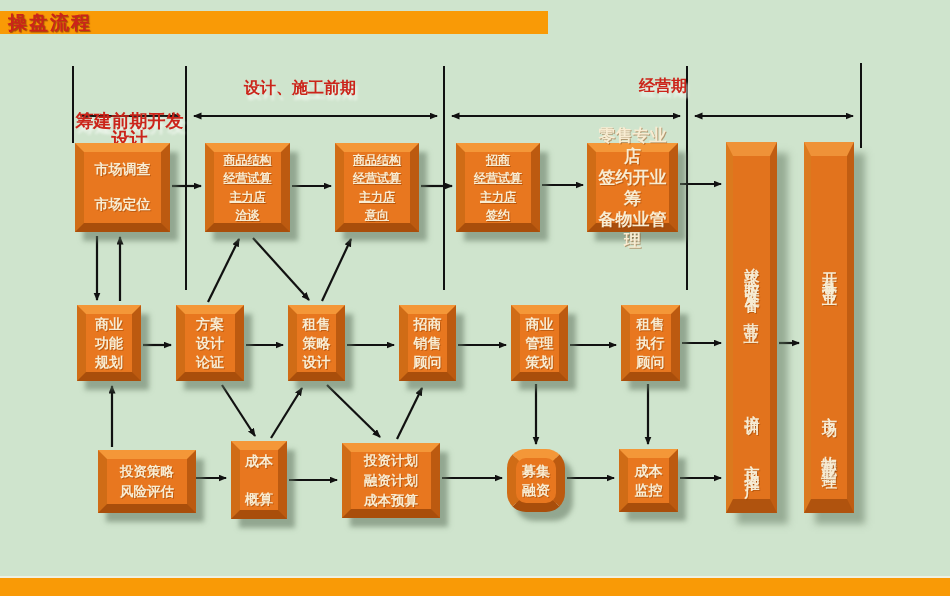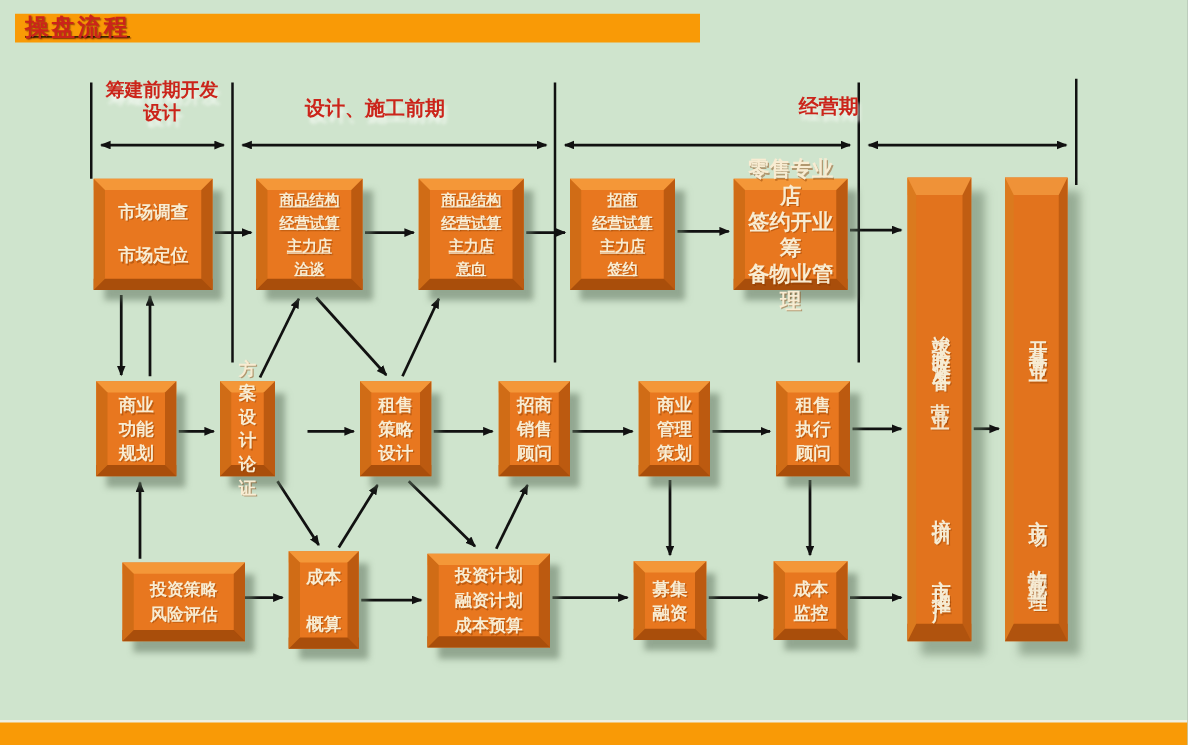--- a/index.html
+++ b/index.html
@@ -3,33 +3,33 @@
 <meta charset="utf-8">
 <style>
   :root{
     --bg:#cfe4cd; --bar:#f99a06; --boxfill:#e8771f; --boxtext:#f8ecd2;
     --label:#cb241a; --arrow:#111111;
   }
   html,body{margin:0;padding:0;}
   body{font-family:"Liberation Sans","DejaVu Sans",sans-serif;background:#888;}
   .canvas{position:relative;width:950px;height:596px;background:var(--bg);overflow:hidden;}
 
-  .topbar{position:absolute;left:12px;top:11px;width:548px;height:23px;background:var(--bar);text-decoration:underline;}
+  .topbar{position:absolute;left:0;top:11px;width:548px;height:23px;background:var(--bar);}
   .title{display:block;padding-left:8px;font-size:19px;line-height:23px;font-weight:bold;
          color:var(--label);text-shadow:1px 1px 1px rgba(90,20,0,.55);letter-spacing:2px;}
   .bottombar{position:absolute;left:0;bottom:0;width:950px;height:18px;background:var(--bar);
          border-top:2px solid #eef0e2;}
 
   .overlay{position:absolute;left:0;top:0;width:950px;height:596px;}
   .overlay line{stroke:var(--arrow);}
 
   .phase{position:absolute;text-align:center;font-weight:bold;color:var(--label);
          white-space:pre-line;font-size:16px;line-height:18px;
          text-shadow:2px 5px 3px rgba(250,252,248,.75);}
-  .phase.small{font-size:15px;}
+  .phase.small{font-size:18px;margin-top:48px;}
 
   .box{position:absolute;box-sizing:border-box;background:var(--boxfill);
        border-style:solid;border-width:9px;
        border-color:#f49738 #bc5a10 #a94e0b #d06c16;
        box-shadow:8px 9px 5px rgba(96,117,94,.55);
        display:flex;align-items:center;justify-content:center;}
   .box span{display:block;text-align:center;white-space:pre-line;color:var(--boxtext);
        font-weight:bold;text-shadow:1px 1px 0 rgba(140,60,0,.45);}
   .lh18 span{font-size:12px;line-height:18.5px;text-decoration:underline;}
   .lh21 span{font-size:17px;line-height:21px;}
@@ -142,21 +142,21 @@
     <span>零售专业店
 签约开业筹
 备物业管理</span>
     </div>
 
   <div class="box lh19" style="left:77px;top:305px;width:64px;height:76px;">
     <span>商业
 功能
 规划</span>
     </div>
-  <div class="box lh19" style="left:176px;top:305px;width:44px;height:76px;">
+  <div class="box lh19" style="left:176px;top:305px;width:68px;height:76px;">
     <span>方案
 设计
 论证</span>
     </div>
   <div class="box lh19" style="left:288px;top:305px;width:57px;height:76px;">
     <span>租售
 策略
 设计</span>
     </div>
   <div class="box lh19" style="left:399px;top:305px;width:57px;height:76px;">
@@ -182,21 +182,21 @@
   <div class="box lh19" style="left:231px;top:441px;width:56px;height:78px;">
     <span>成本
 
 概算</span>
     </div>
   <div class="box lh20" style="left:342px;top:443px;width:98px;height:75px;">
     <span>投资计划
 融资计划
 成本预算</span>
     </div>
-  <div class="box lh19" style="left:507px;top:449px;width:58px;height:63px;">
+  <div class="box lh19" style="left:507px;top:449px;width:58px;height:63px;border-radius:19px;">
     <span>募集
 融资</span>
     </div>
   <div class="box lh19" style="left:619px;top:449px;width:59px;height:63px;">
     <span>成本
 监控</span>
     </div>
 
   <div class="tall" style="left:726px;top:142px;width:51px;height:371px;">
     <span class="vseg" style="top:100px;">竣工验收准备</span>

